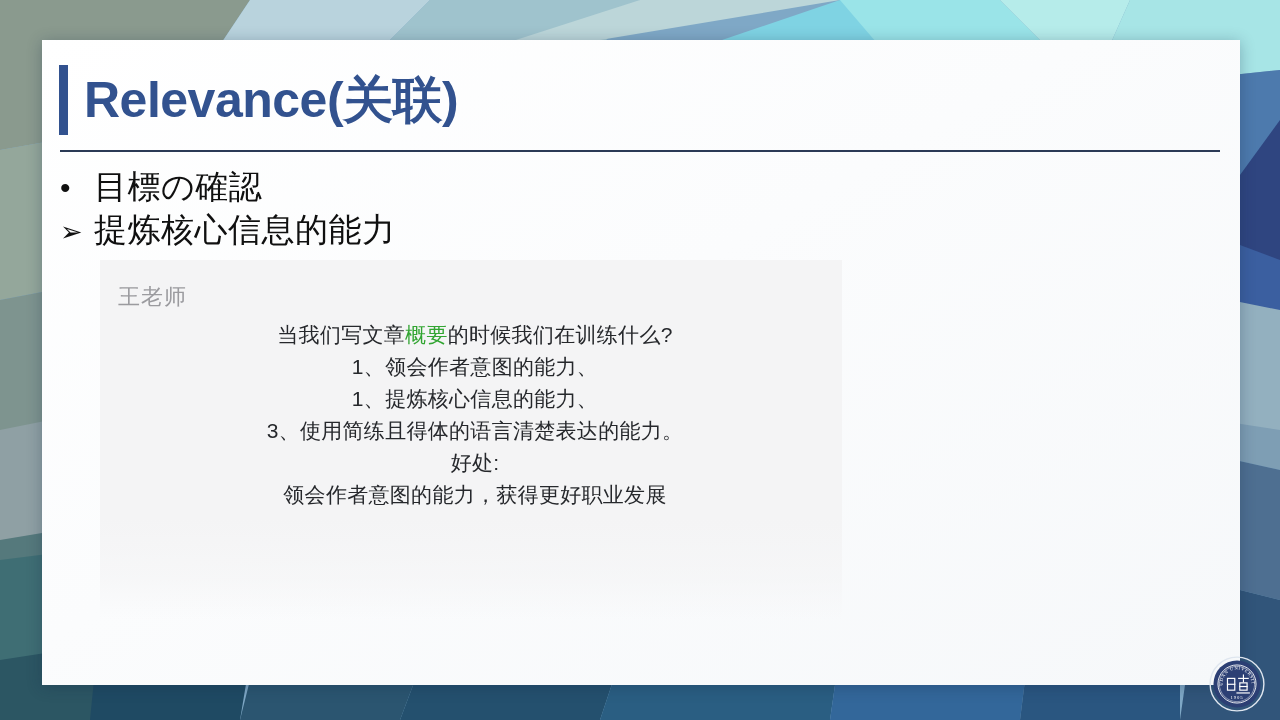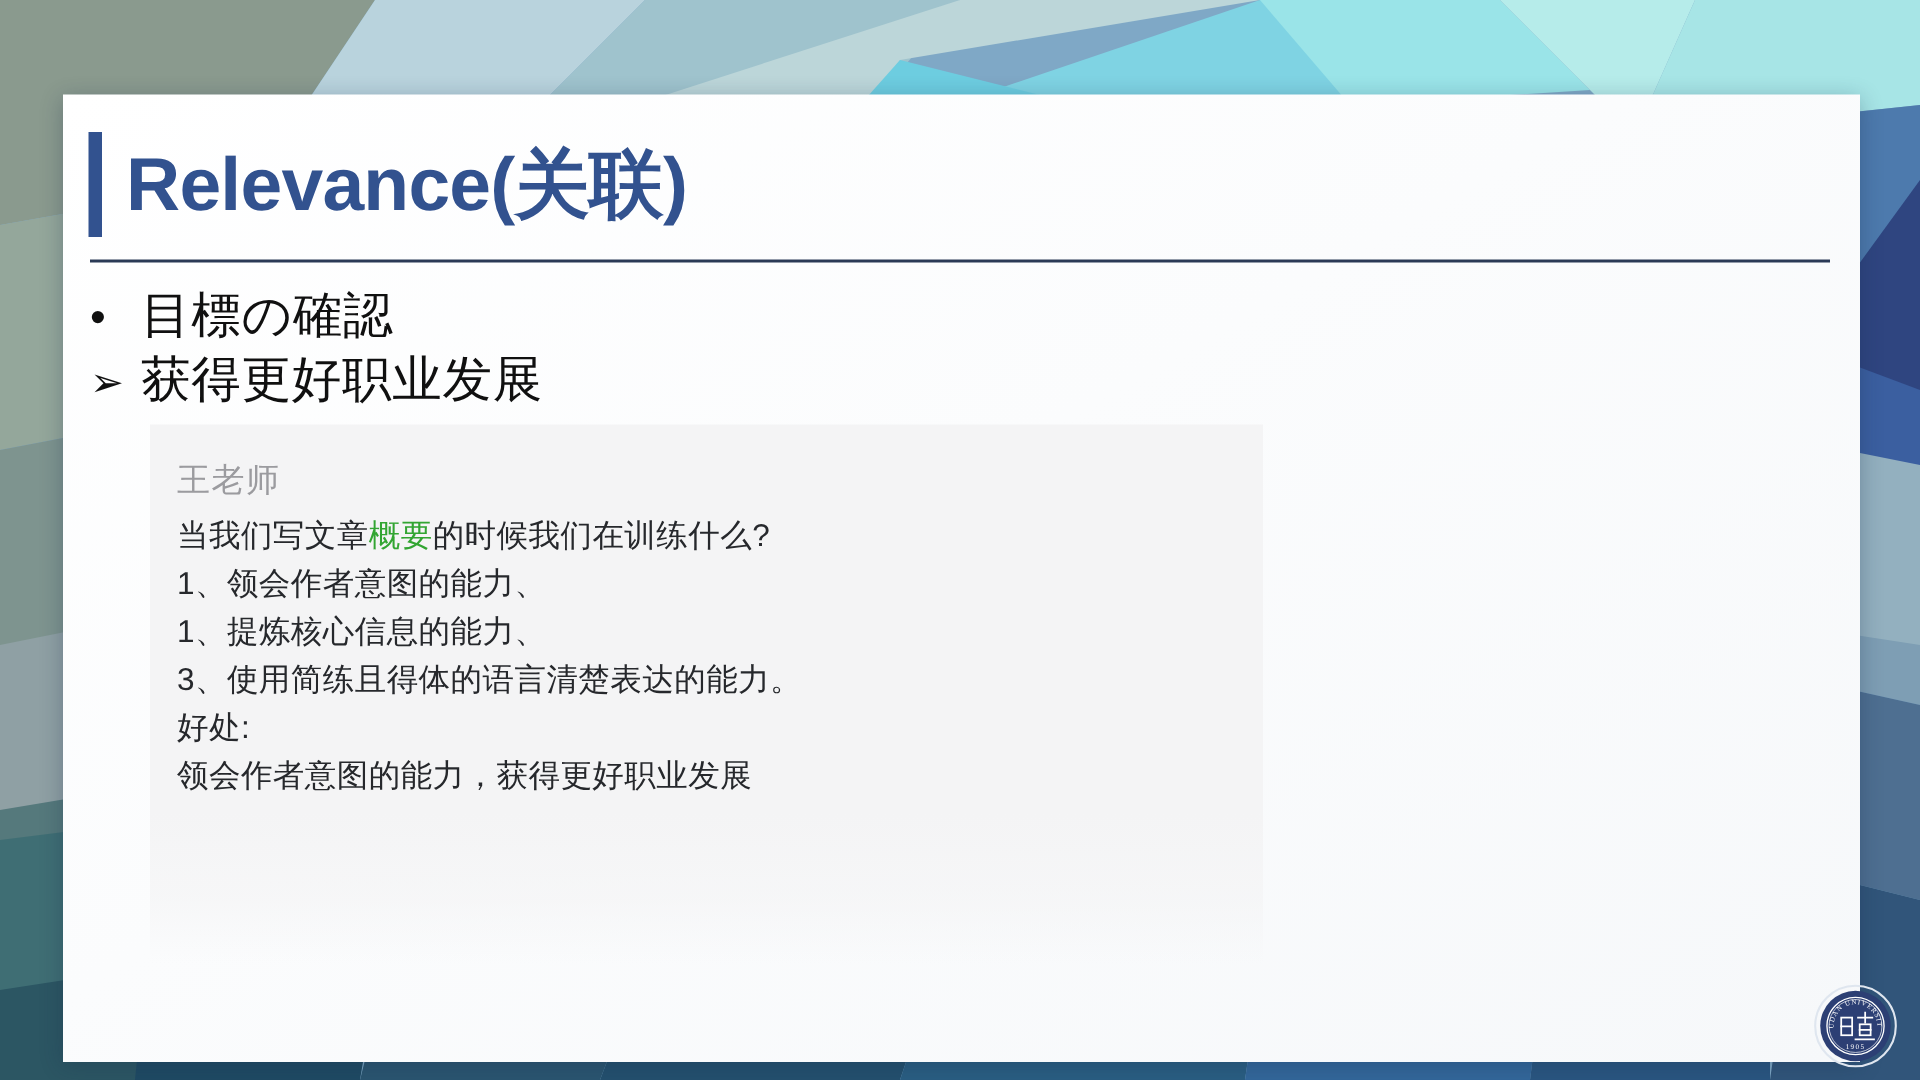--- a/index.html
+++ b/index.html
@@ -12,21 +12,20 @@
     background:#7ba4c4; overflow:hidden;
   }
   #bg-poly { position:absolute; inset:0; width:1280px; height:720px; }
 
   
   #card {
     position:absolute; left:42px; top:40px;
     width:1198px; height:645px;
     background:linear-gradient(150deg,#ffffff 0%,#fbfcfd 45%,#f6f8fa 100%);
     box-shadow:0 2px 14px rgba(20,40,70,.30);
-    margin-top:23px;
   }
 
   
   #title-row {
     position:absolute; left:17px; top:23px;
     display:flex; align-items:center; height:74px;
   }
   #title-bar {
     width:9px; height:70px; background:#32528f; flex:none;
   }
@@ -50,20 +49,21 @@
   .bullet .mark { flex:none; width:34px; font-size:30px; color:#101010; }
   .bullet .mark.arrow { font-size:27px; }
   .bullet .txt { letter-spacing:.5px; }
 
   
   #shot {
     position:absolute; left:58px; top:220px;
     width:742px; height:360px;
     background:linear-gradient(180deg,#f4f4f5 0%,#f4f4f5 72%,
                rgba(244,244,245,.65) 88%, rgba(244,244,245,0) 100%);
+    text-align:center;
   }
   #shot-author {
     position:absolute; left:18px; top:22px;
     font-size:22px; color:#9b9b9f; letter-spacing:1px;
   }
   #shot-body {
     position:absolute; left:18px; top:59px; right:10px;
   }
   .shot-line {
     font-size:21px; color:#26282c; line-height:1.52;
@@ -136,21 +136,21 @@
     </div>
     <div id="title-rule"></div>
 
     <div id="bullets">
       <div class="bullet">
         <span class="mark">•</span>
         <span class="txt">目標の確認</span>
       </div>
       <div class="bullet">
         <span class="mark arrow">➢</span>
-        <span class="txt">获得更好职业发展</span>
+        <span class="txt">提炼核心信息的能力</span>
       </div>
     </div>
 
     <div id="shot">
       <div id="shot-author">王老师</div>
       <div id="shot-body">
         <div class="shot-line">
           <span>当我们写文章</span><span class="hl-green">概要</span><span>的时候我们在训练什么?</span>
         </div>
         <div class="shot-line">1、领会作者意图的能力、</div>

